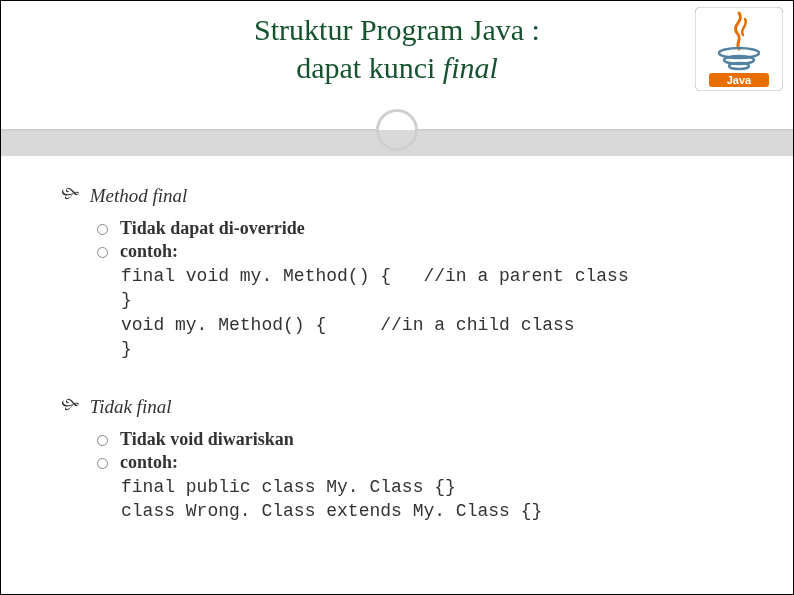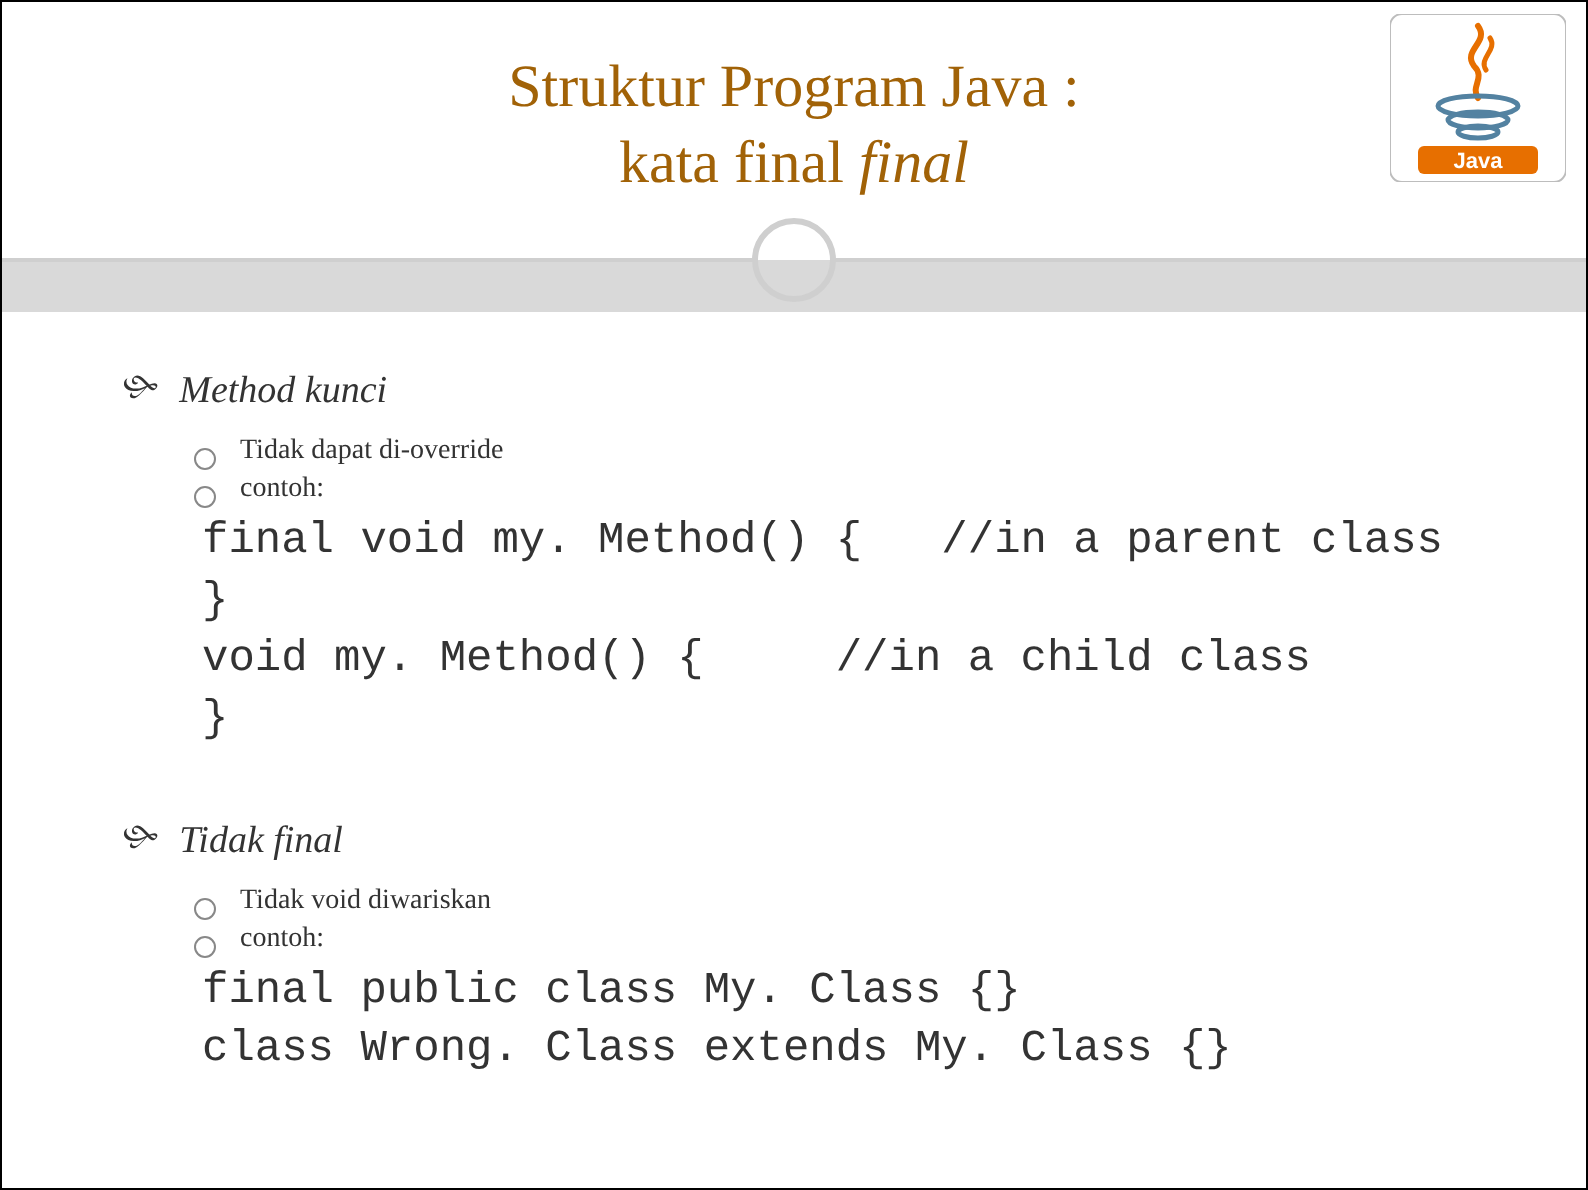--- a/index.html
+++ b/index.html
@@ -12,24 +12,24 @@
     position: relative;
     border: 1px solid #000;
   }
   .header-zone {
     height: 155px;
     position: relative;
     background: #fff;
   }
   .title {
     text-align: center;
-    padding-top: 24px;
+    padding-top: 10px;
     font-size: 30px;
     font-weight: 400;
-    color: #a16207;
+    color: #14532d;
     line-height: 1.25;
   }
   .title .italic { font-style: italic; font-family: Liberation Serif, serif; }
   .java-logo {
     position: absolute;
     right: 10px;
     top: 6px;
     width: 88px;
     height: 84px;
   }
@@ -96,39 +96,40 @@
   .sub-bullet {
     width: 11px;
     height: 11px;
     border: 1.5px solid #888;
     border-radius: 50%;
     margin-right: 12px;
     margin-top: 6px;
     flex-shrink: 0;
   }
   .sub-text {
-    font-size: 14px;
+    font-size: 18px;
+    font-weight: bold;
   }
   .code-block {
     font-family: 'Courier New', Courier, monospace;
-    font-size: 22px;
+    font-size: 18px;
     white-space: pre;
-    margin-left: 40px;
+    margin-left: 60px;
     margin-top: 2px;
     margin-bottom: 4px;
     line-height: 1.35;
   }
 </style>
 </head>
 <body>
 
 <div class="header-zone">
   <div class="title">
     <span>Struktur Program Java :</span><br>
-    <span>kata final </span><span class="italic">final</span>
+    <span>dapat kunci </span><span class="italic">final</span>
   </div>
   <div class="java-logo">
     <svg viewBox="0 0 88 84" width="88" height="84">
       <rect x="0" y="0" width="88" height="84" rx="6" fill="#fff" stroke="#bdbdbd" stroke-width="1"></rect>
       <path d="M44 6 C50 14 36 18 42 26 C48 32 40 36 44 42" fill="none" stroke="#e76f00" stroke-width="3" stroke-linecap="round"></path>
       <path d="M50 12 C54 18 44 22 48 28" fill="none" stroke="#e76f00" stroke-width="2.5" stroke-linecap="round"></path>
       <ellipse cx="44" cy="46" rx="20" ry="5" fill="none" stroke="#5382a1" stroke-width="2.5"></ellipse>
       <ellipse cx="44" cy="53" rx="15" ry="4" fill="none" stroke="#5382a1" stroke-width="2.5"></ellipse>
       <ellipse cx="44" cy="59" rx="10" ry="3" fill="none" stroke="#5382a1" stroke-width="2.5"></ellipse>
       <rect x="14" y="66" width="60" height="14" rx="3" fill="#e76f00"></rect>
@@ -141,21 +142,21 @@
     <div class="divider-circle"></div>
     <div class="divider-line"></div>
   </div>
 </div>
 
 <div class="content">
 
   <div class="section">
     <div class="section-head">
       <span class="curl">🙛</span>
-      <span>Method kunci</span>
+      <span>Method final</span>
     </div>
     <div class="sub-list">
       <div class="sub-item">
         <div class="sub-bullet"></div>
         <div class="sub-text">Tidak dapat di-override</div>
       </div>
       <div class="sub-item">
         <div class="sub-bullet"></div>
         <div class="sub-text">contoh:</div>
       </div>

